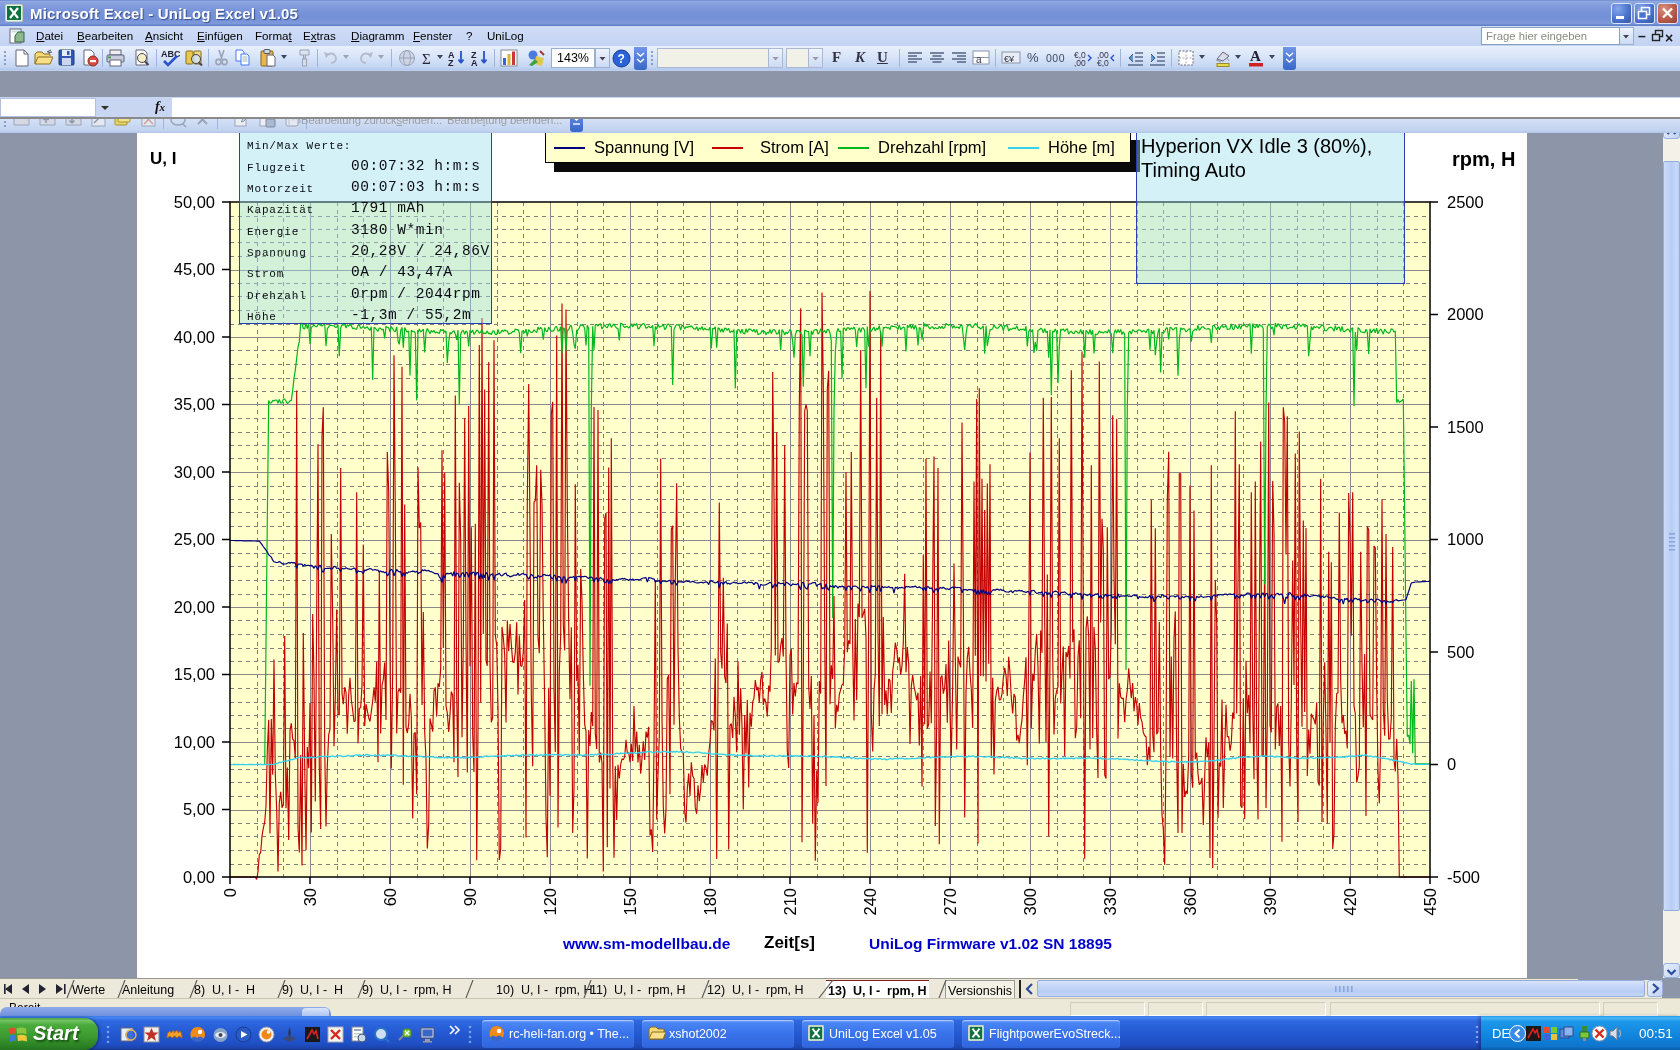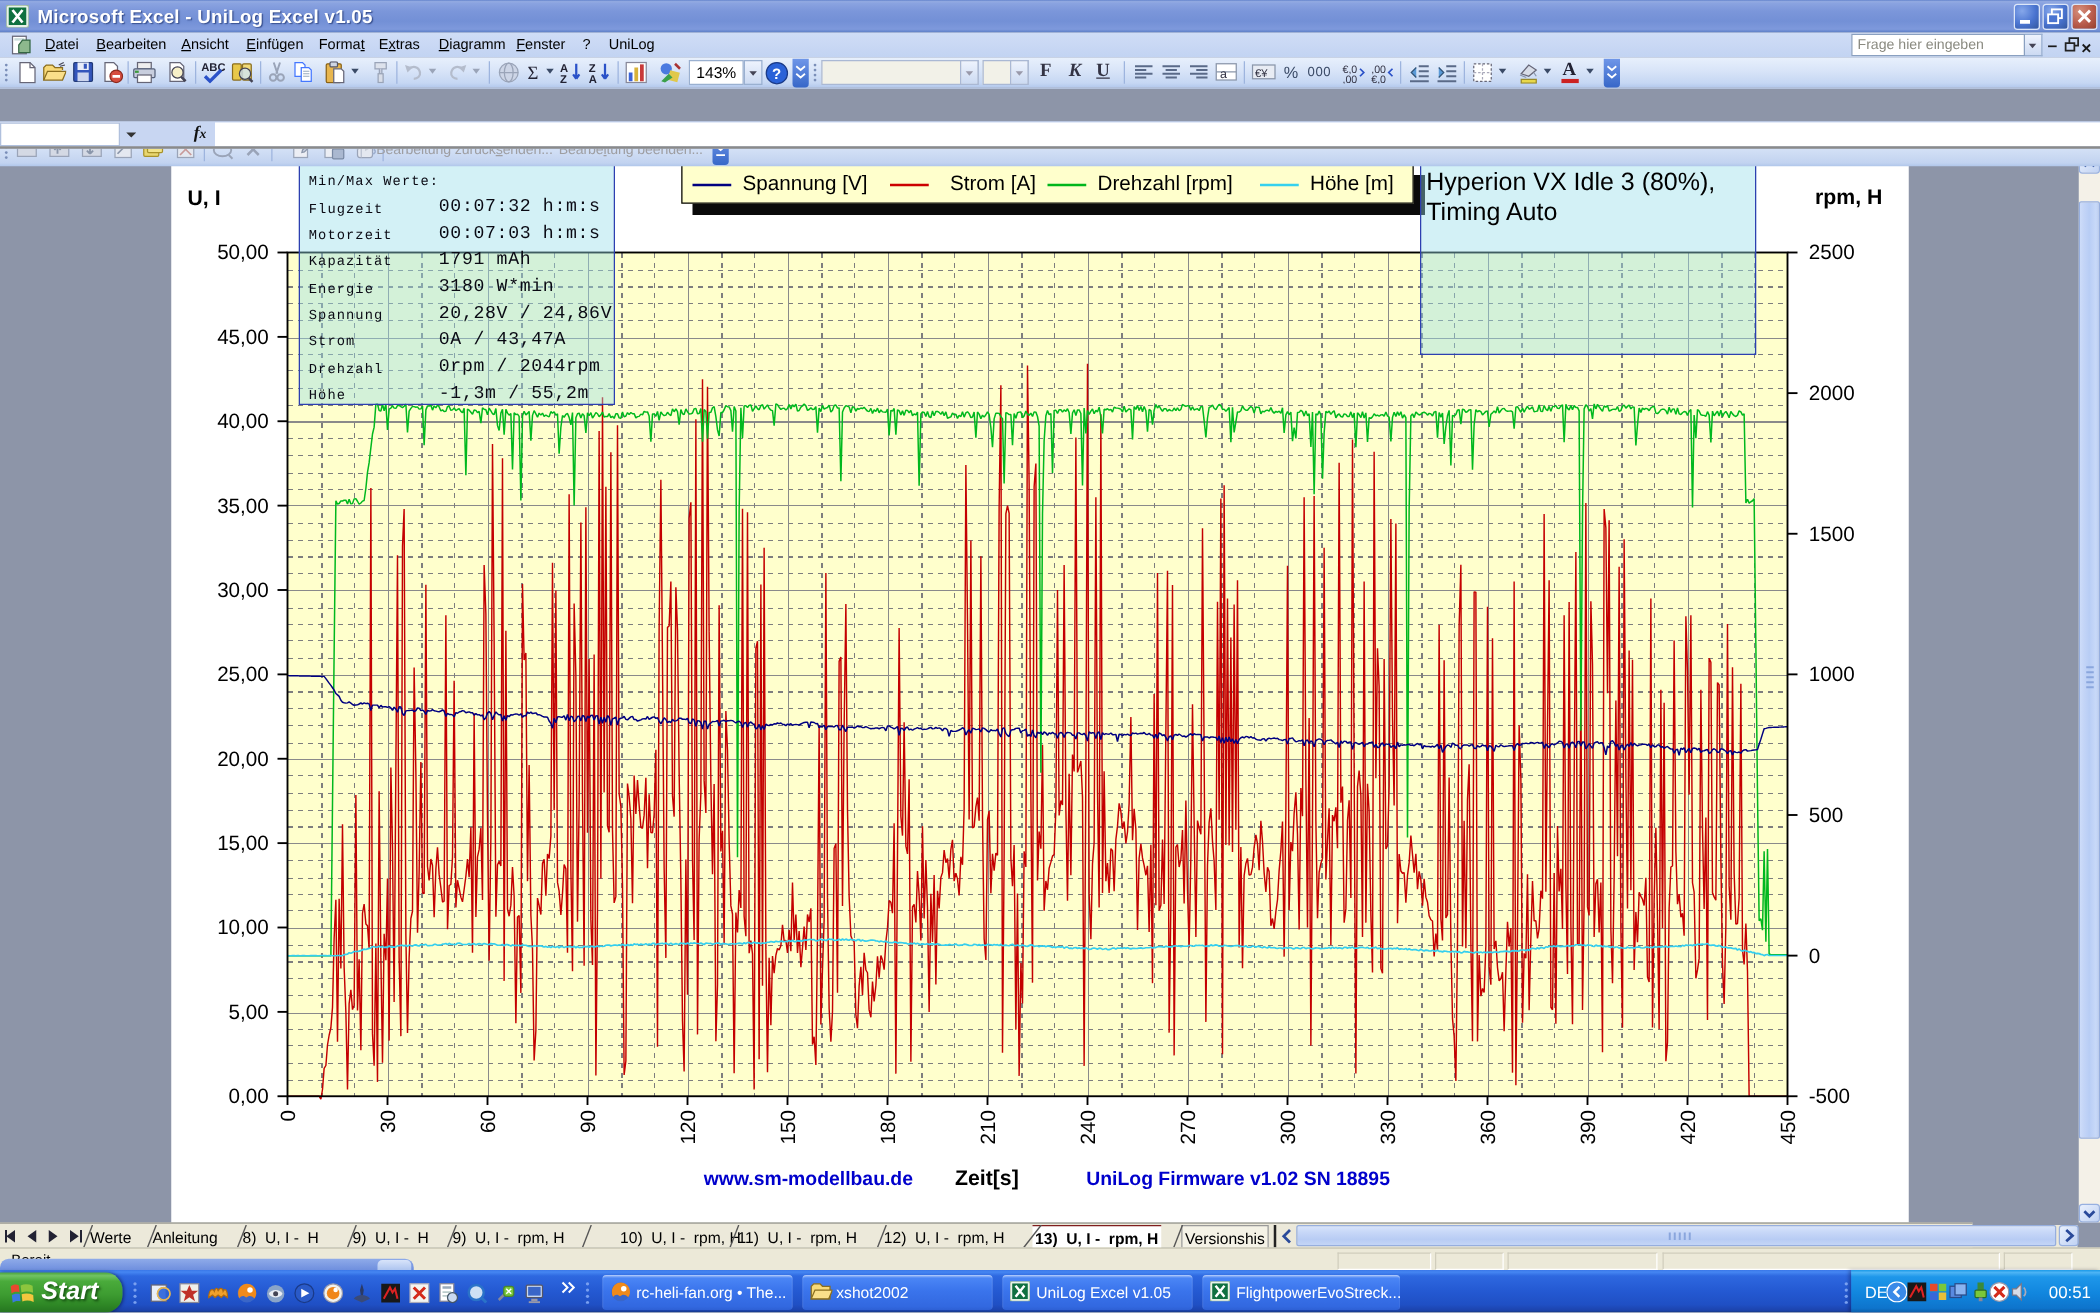--- a/index.html
+++ b/index.html
@@ -678,21 +678,21 @@
       <div class="val" style="top:133px;">0A / 43,47A</div>
   <div class="lab" style="top:159px;">Drehzahl</div>
       <div class="val" style="top:155px;">0rpm / 2044rpm</div>
   <div class="lab" style="top:180px;">Höhe</div>
       <div class="val" style="top:176px;">-1,3m / 55,2m</div>
 </div>
 
 <div id="hyper" class="abs">Hyperion VX Idle 3 (80%),<br>Timing Auto</div>
 
 <div class="abs ftxt" style="left:150px;top:149px;font-size:17px;">U, I</div>
-<div class="abs ftxt" style="left:1452px;top:148px;font-size:17px;">rpm, H</div>
+<div class="abs ftxt" style="left:1452px;top:148px;font-size:20px;">rpm, H</div>
 <div class="abs ftxt" style="left:563px;top:935px;font-size:15.5px;color:#0000cc;">www.sm-modellbau.de</div>
 <div class="abs ftxt" style="left:764px;top:933px;font-size:17px;color:#000;">Zeit[s]</div>
 <div class="abs ftxt" style="left:869px;top:935px;font-size:15.5px;color:#0000cc;">UniLog Firmware v1.02 SN 18895</div>
 
 <div id="vscroll" class="abs">
   <div class="varrow" style="top:4px;"><svg width="15" height="13">
           <path d="M3.5 8 L7.5 4 L11.5 8" stroke="#2a4a9a" stroke-width="2.2" fill="none"></path>
         </svg></div>
   <div id="vthumb">
         <svg style="position:absolute;left:4px;top:370px;" width="9" height="22">

